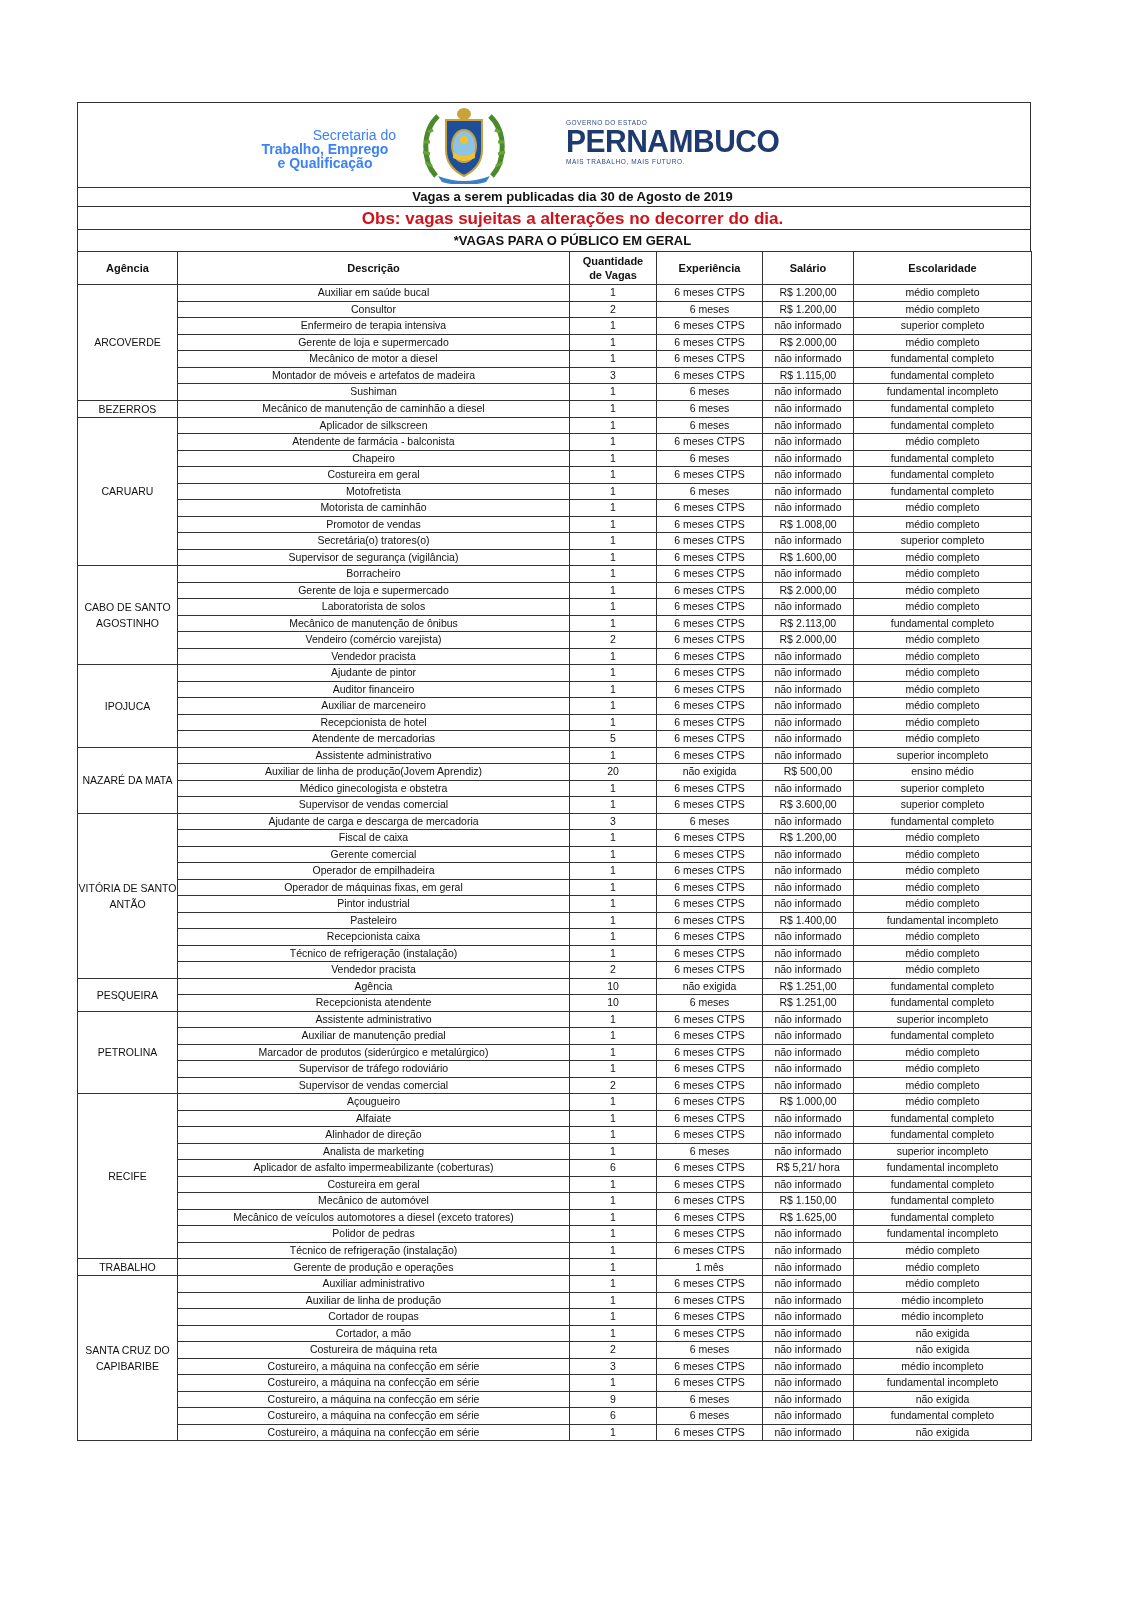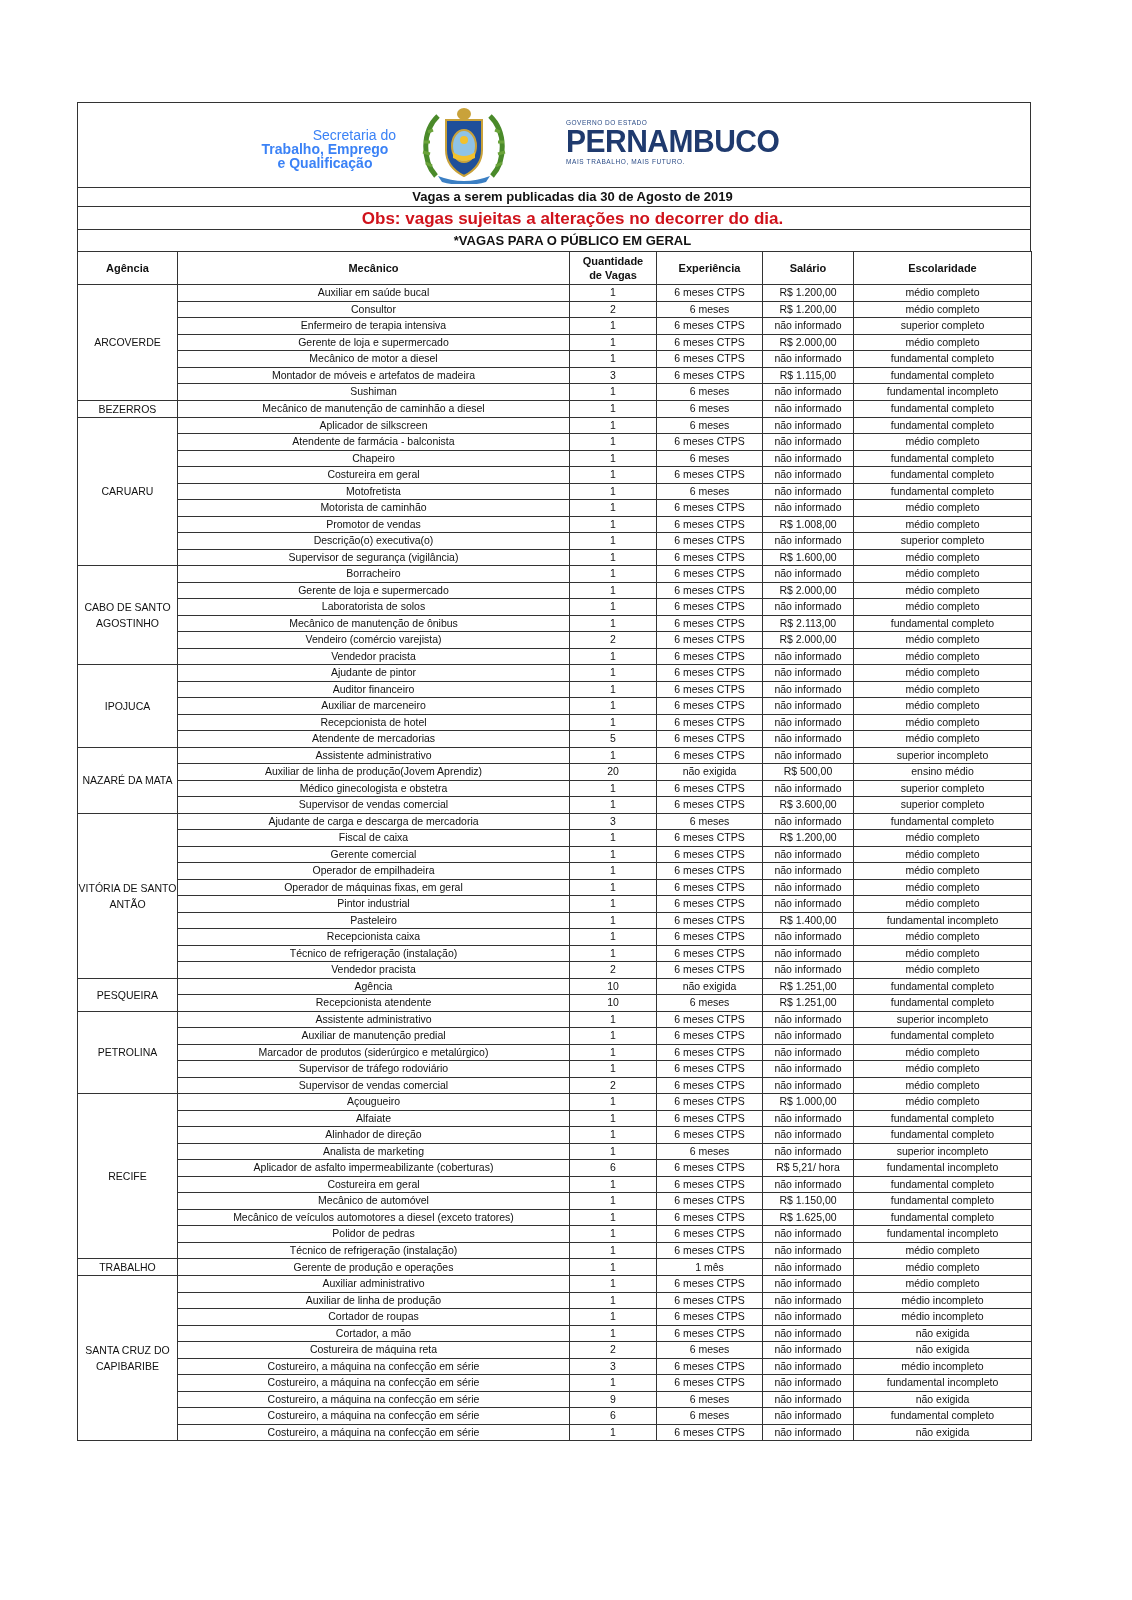--- a/index.html
+++ b/index.html
@@ -69,21 +69,21 @@
       <col class="c-ag">
         <col class="c-desc">
         <col class="c-qty">
         <col class="c-exp">
         <col class="c-sal">
         <col class="c-esc">
     </colgroup>
     <thead>
       <tr>
         <th>Agência</th>
-        <th>Mecânico</th>
+        <th>Descrição</th>
         <th style="white-space:normal;padding:0 6px;">Quantidade de Vagas</th>
         <th>Experiência</th>
         <th>Salário</th>
         <th>Escolaridade</th>
       </tr>
     </thead>
     <tbody id="jobs-body">
         <tr>
           <td class="agency" rowspan="7">ARCOVERDE</td>
           <td>Auxiliar em saúde bucal</td>
@@ -186,21 +186,21 @@
           <td>médio completo</td>
         </tr>
         <tr>
           <td>Promotor de vendas</td>
           <td>1</td>
           <td>6 meses CTPS</td>
           <td>R$ 1.008,00</td>
           <td>médio completo</td>
         </tr>
         <tr>
-          <td>Descrição(o) executiva(o)</td>
+          <td>Secretária(o) tratores(o)</td>
           <td>1</td>
           <td>6 meses CTPS</td>
           <td>não informado</td>
           <td>superior completo</td>
         </tr>
         <tr>
           <td>Supervisor de segurança (vigilância)</td>
           <td>1</td>
           <td>6 meses CTPS</td>
           <td>R$ 1.600,00</td>

